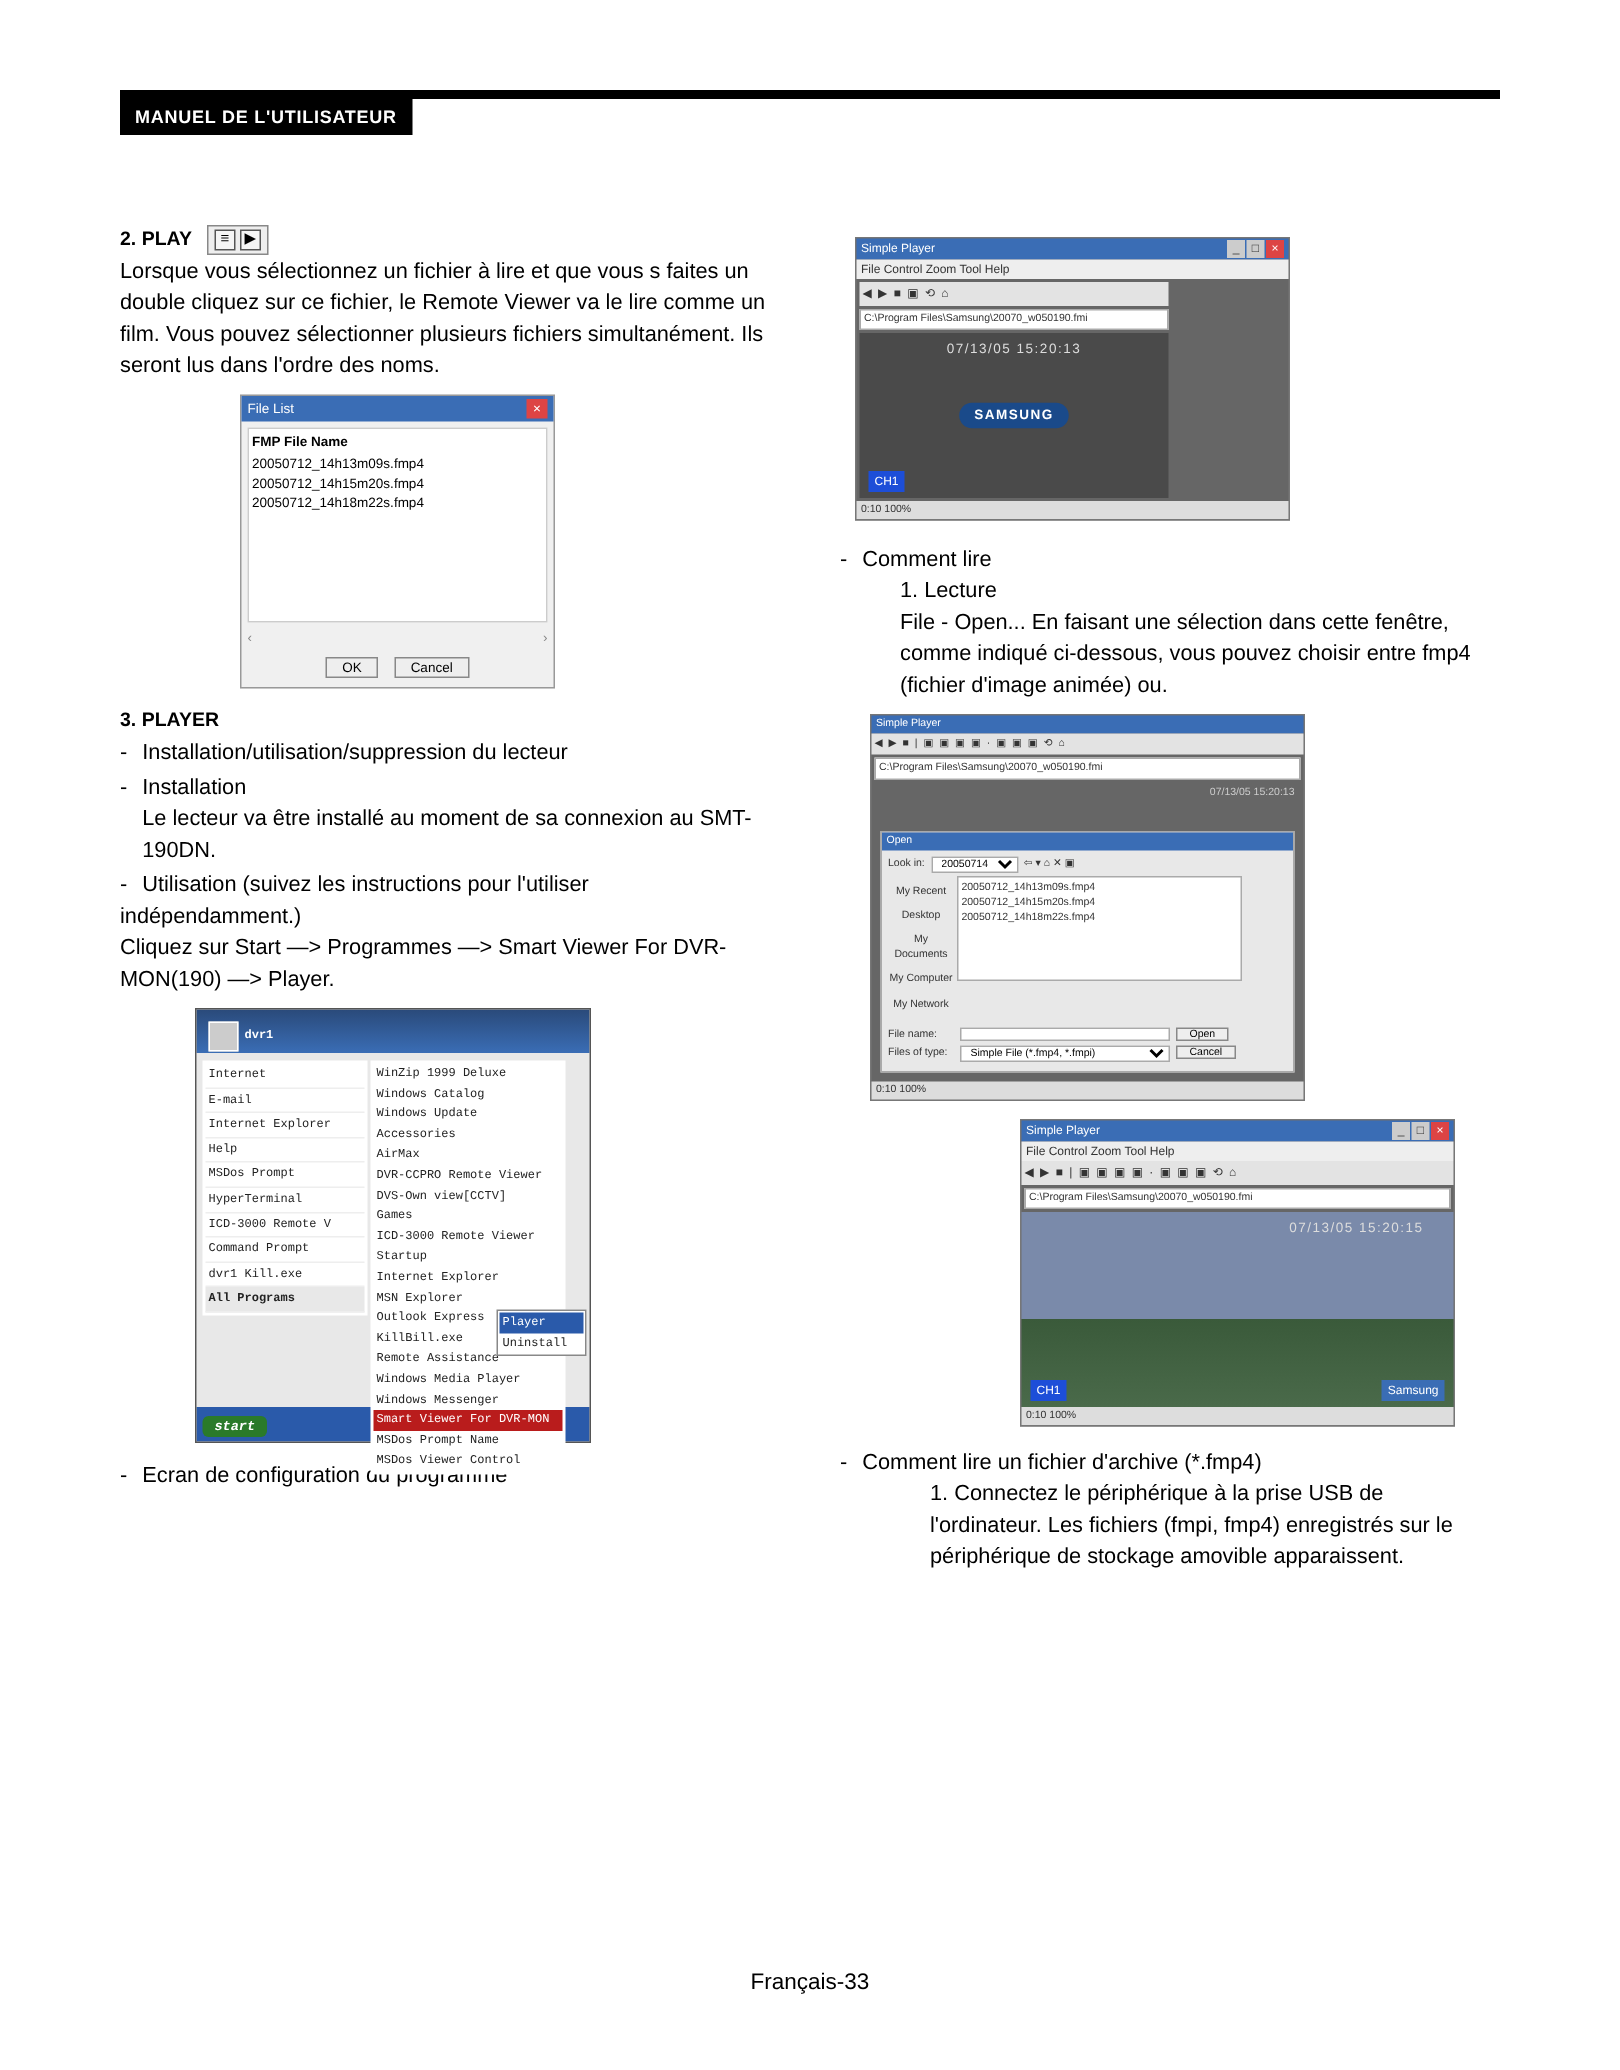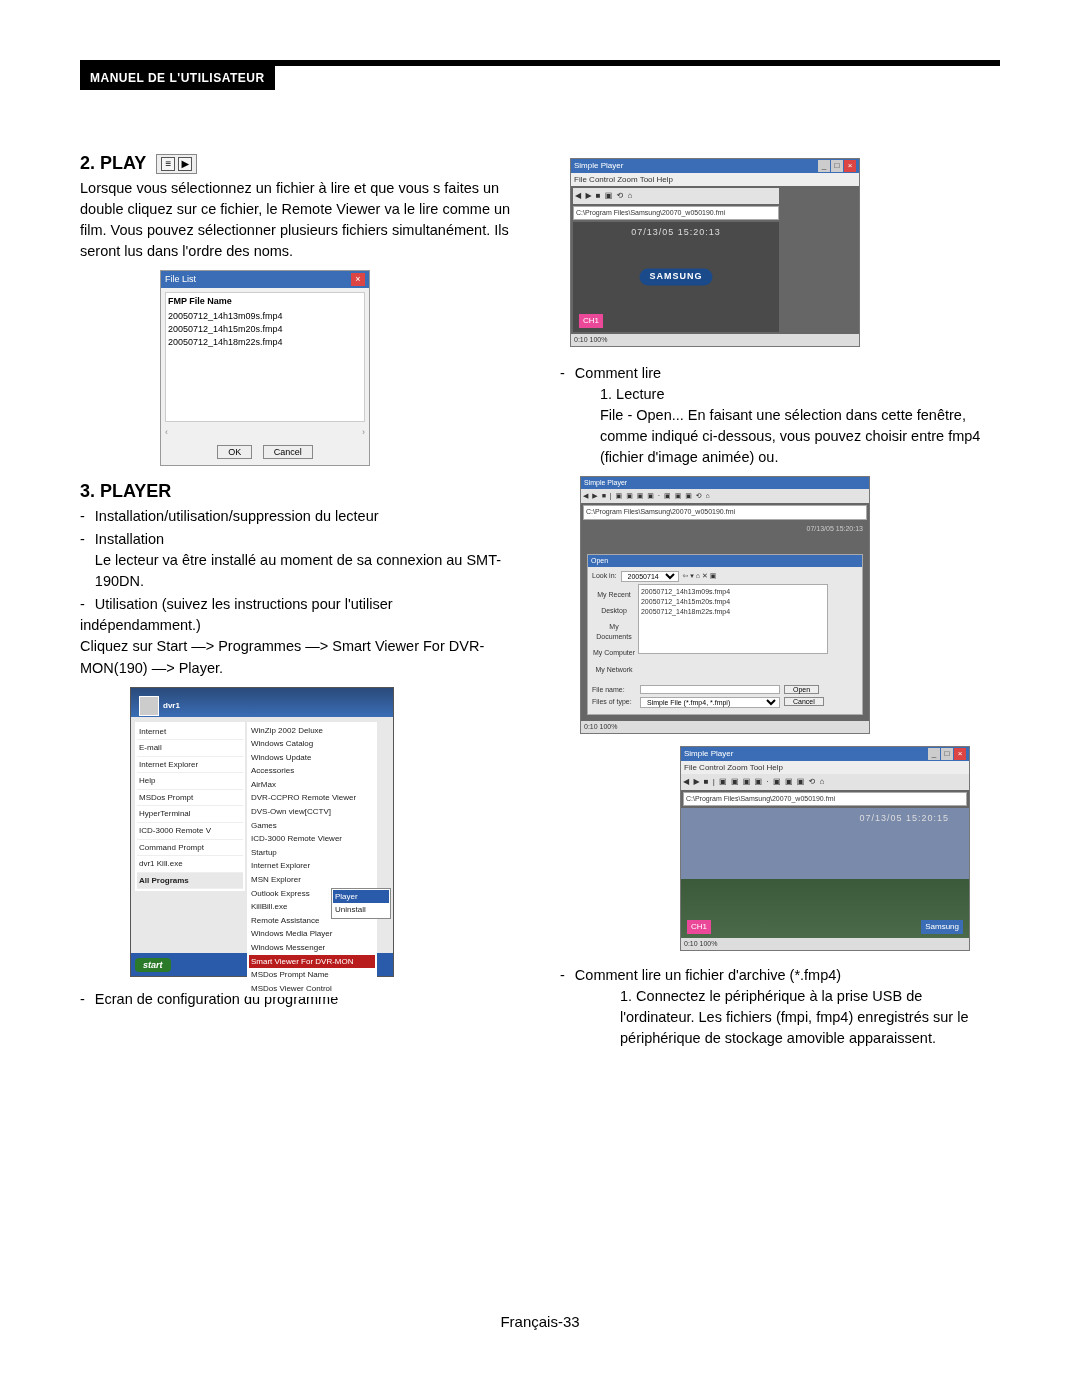--- a/index.html
+++ b/index.html
@@ -33,21 +33,21 @@
     gap: 40px;
     margin-top: 60px;
   }
   .col {
     flex: 1;
     font-size: 14.5px;
     line-height: 1.45;
   }
   .section-title {
     font-weight: bold;
-    font-size: 18px;
+    font-size: 13px;
     margin-bottom: 2px;
   }
   .play-title-row {
     display: flex;
     align-items: center;
     gap: 10px;
   }
   .play-icon {
     display: inline-flex;
     border: 1px solid #888;
@@ -119,20 +119,21 @@
   }
   .fig-startmenu {
     width: 264px;
     height: 290px;
     margin-left: 50px;
     background: linear-gradient(#2a4a7a, #3a6db5 10%, #e8e8e8 10%, #e8e8e8 92%, #2a5aaa 92%);
     border: 1px solid #555;
     font-size: 8px;
     color: #222;
     position: relative;
+    font-family: Liberation Mono, monospace;
   }
   .fig-startmenu .sm-left {
     position: absolute;
     left: 4px; top: 34px;
     width: 110px;
     background: #fff;
     padding: 2px;
   }
   .fig-startmenu .sm-left div { padding: 2px; border-bottom: 1px solid #eee; }
   .fig-startmenu .sm-right {
@@ -237,21 +238,21 @@
     color: #fff;
     border-radius: 10px;
     padding: 2px 10px;
     font-size: 9px;
     font-weight: bold;
     letter-spacing: 1px;
   }
   .fig-simpleplayer .video .chbadge {
     position: absolute;
     bottom: 4px;
-    background: #ec4899;
+    background: #1d4ed8;
     color: #fff;
     padding: 1px 4px;
     font-size: 8px;
   }
   .fig-simpleplayer .status {
     background: #ddd;
     color: #333;
     padding: 1px 3px;
     font-size: 7px;
   }
@@ -386,21 +387,21 @@
         <div>Internet Explorer</div>
         <div>Help</div>
         <div>MSDos Prompt</div>
         <div>HyperTerminal</div>
         <div>ICD-3000 Remote V</div>
         <div>Command Prompt</div>
         <div>dvr1 Kill.exe</div>
         <div style="background:#e8e8e8;font-weight:bold">All Programs</div>
       </div>
       <div class="sm-right">
-        <div>WinZip 2002 Deluxe</div>
+        <div>WinZip 1999 Deluxe</div>
         <div>Windows Catalog</div>
         <div>Windows Update</div>
         <div>Accessories</div>
         <div>AirMax</div>
         <div>DVR-CCPRO Remote Viewer</div>
         <div>DVS-Own view[CCTV]</div>
         <div>Games</div>
         <div>ICD-3000 Remote Viewer</div>
         <div>Startup</div>
         <div>Internet Explorer</div>

